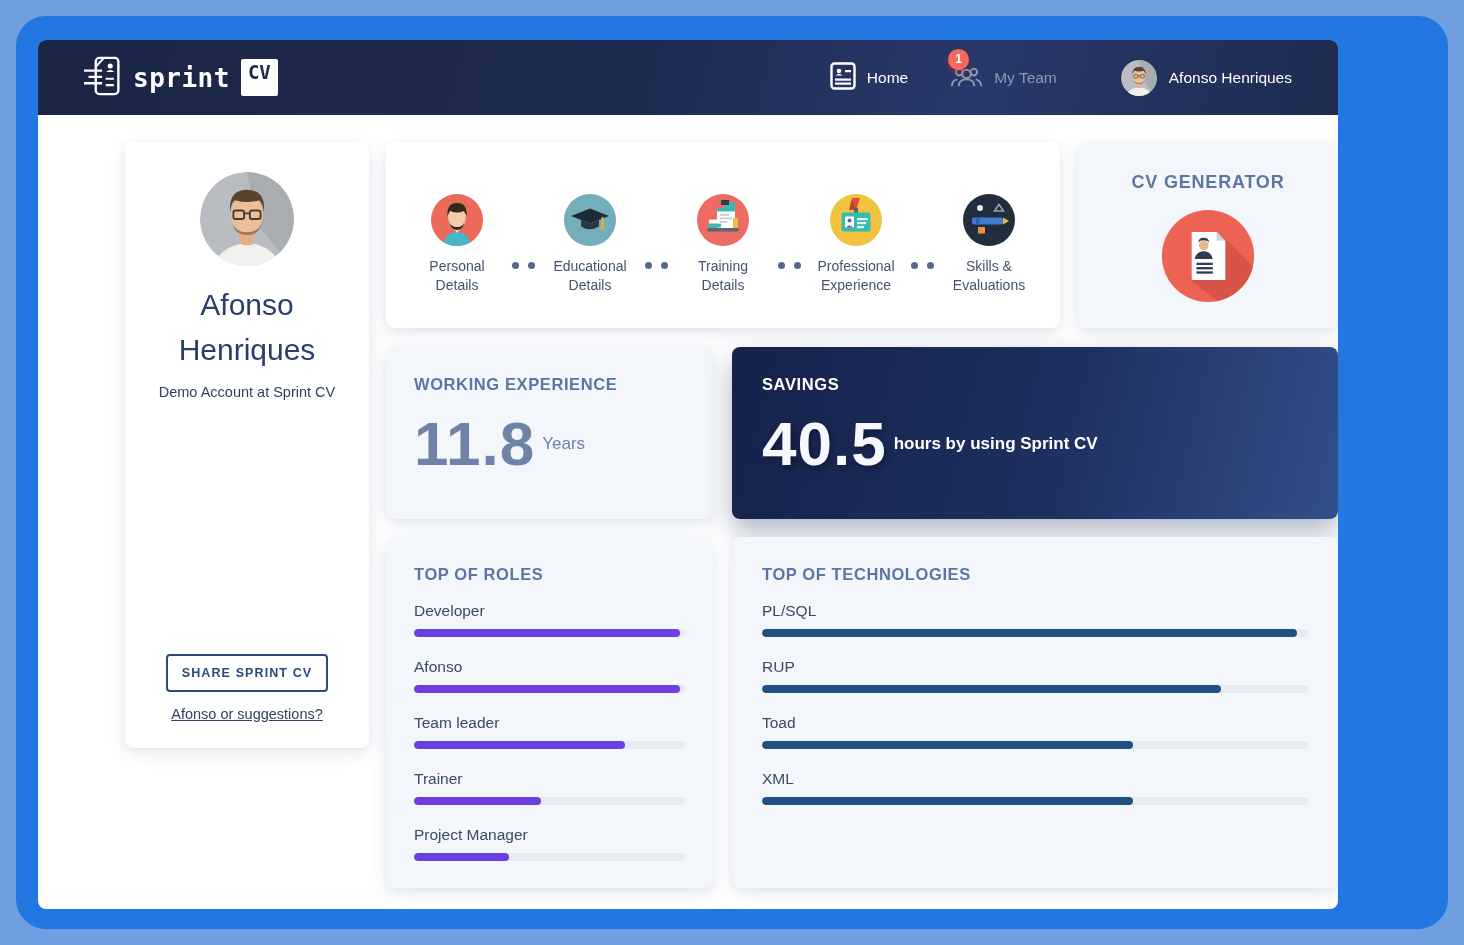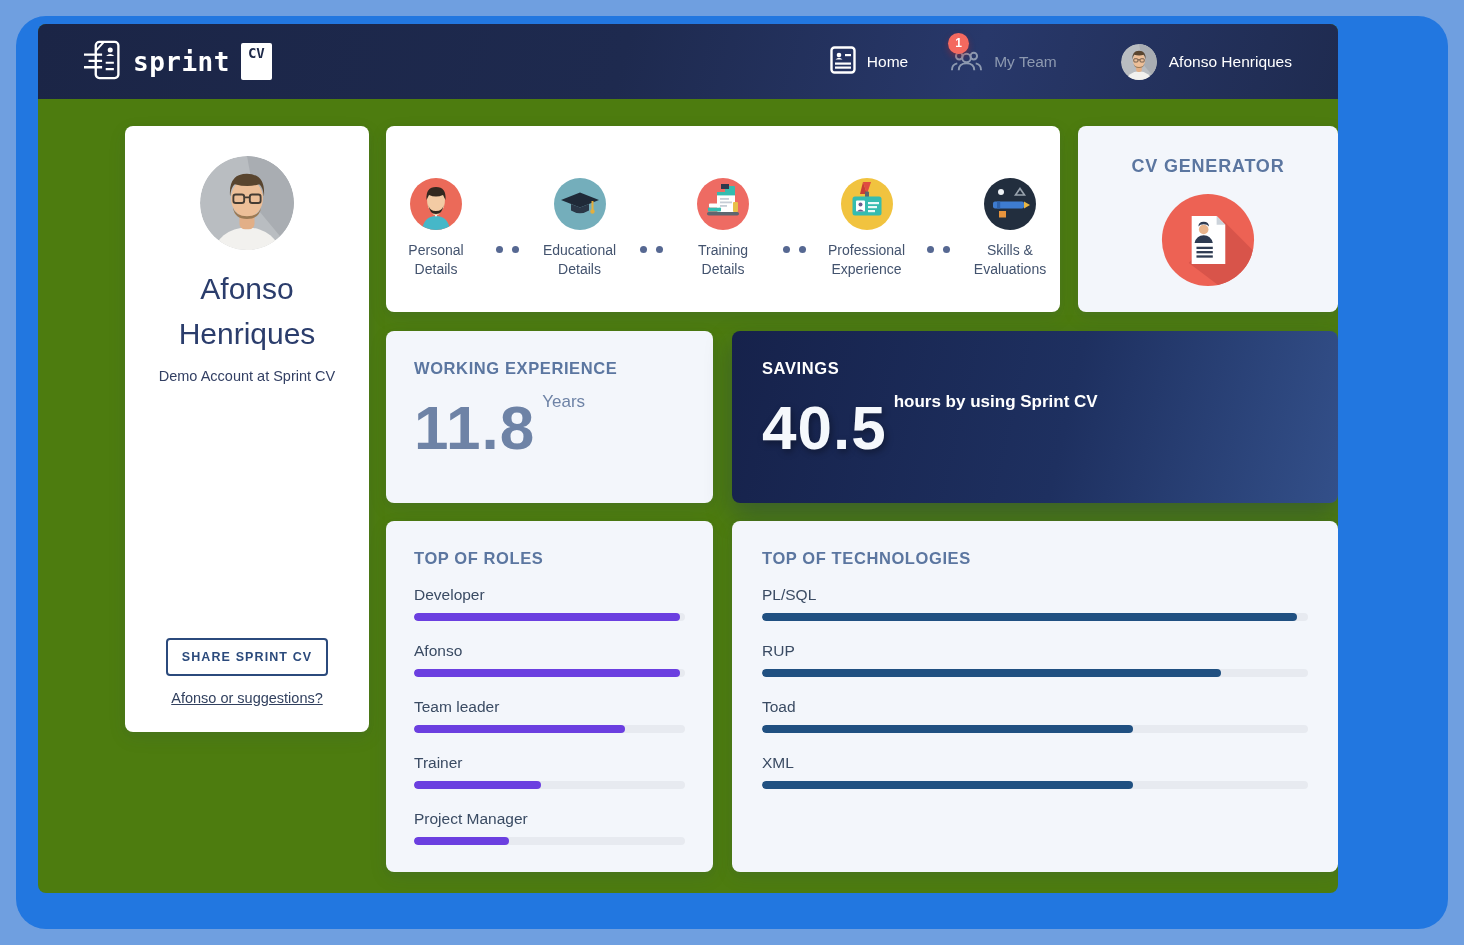--- a/index.html
+++ b/index.html
@@ -8,38 +8,38 @@
     position:relative;
     background:#6f9fe0;
     font-family:"Liberation Sans", sans-serif;
     overflow:hidden;
   }
   .frame {
     position:absolute; left:16px; top:16px; right:16px; bottom:16px;
     background:#2277e0; border-radius:30px;
   }
   .app {
-    position:absolute; left:38px; top:24px; width:1300px; height:869px;
-    background:#4d7c0f; border-radius:8px; overflow:hidden;
+    position:absolute; left:38px; top:40px; width:1300px; height:869px;
+    background:#ffffff; border-radius:8px; overflow:hidden;
   }
 
   
   .navbar {
     height:75px; display:flex; align-items:center; padding:0 46px;
     background:linear-gradient(105deg,#1b2546 0%,#1e2a4f 45%,#28386a 72%,#1f2b50 100%);
   }
   .brand { display:flex; align-items:center; gap:11px; cursor:pointer; }
   .brand-text {
     font-family:"DejaVu Sans Mono", monospace; font-weight:bold;
     font-size:26px; color:#ffffff; letter-spacing:0.5px;
   }
   .brand-badge {
     font-family:"DejaVu Sans Mono", monospace; font-weight:bold;
-    font-size:14px; color:#1d2848; background:#ffffff;
-    padding:2px 7px 19px; border-radius:2px;
+    font-size:19px; color:#1d2848; background:#ffffff;
+    padding:2px 7px 13px; border-radius:2px;
   }
   .nav-right { margin-left:auto; display:flex; align-items:center; }
   .nav-item { display:flex; align-items:center; gap:11px; font-size:15.5px; color:#ffffff; cursor:pointer; }
   .nav-item.muted { color:#8d99b0; margin-left:42px; position:relative; }
   .nav-badge {
     position:absolute; top:-15px; left:-2px; width:21px; height:21px;
     background:#f4695f; color:#fff; border-radius:50%;
     font-size:12px; font-weight:bold; display:flex; align-items:center; justify-content:center;
     box-shadow:0 3px 6px rgba(180,40,40,.45);
   }
@@ -63,36 +63,36 @@
   .profile-spacer { flex:1; }
   .share-btn {
     background:transparent; border:2px solid #2b4a7c; border-radius:4px;
     color:#2b4a7c; font-family:"Liberation Sans",sans-serif;
     font-size:12.5px; font-weight:bold; letter-spacing:1.1px;
     padding:10px 14px; cursor:pointer;
   }
   .issues-link { margin-top:14px; font-size:14.5px; color:#32415f; text-decoration:underline; cursor:pointer; }
 
   
-  .stepper { left:348px; top:27px; width:674px; height:186px; display:flex; justify-content:space-between; align-items:flex-start; padding-top:52px; }
+  .stepper { left:348px; top:27px; width:674px; height:186px; display:flex; justify-content:center; align-items:flex-start; padding-top:52px; }
   .step { width:100px; display:flex; flex-direction:column; align-items:center; cursor:pointer; }
   .step-icon { width:52px; height:52px; }
   .step-label { margin-top:11px; text-align:center; font-size:14px; font-weight:500; color:#43536e; line-height:19px; }
   .dots { display:flex; gap:9px; margin-top:68px; padding:0 5px; }
   .dot { width:7px; height:7px; border-radius:50%; background:#5668922; background:#566892; }
 
   
   .cvgen { left:1040px; top:27px; width:260px; height:186px; display:flex; flex-direction:column; align-items:center; padding-top:30px; }
   .cvgen-title { font-size:18px; font-weight:bold; color:#5b76a0; letter-spacing:0.8px; }
   .cvgen-icon { width:96px; height:96px; margin-top:15px; cursor:pointer; }
 
   
   .workexp { left:348px; top:232px; width:327px; height:172px; padding:28px 28px; }
   .card-title { font-size:16.5px; font-weight:bold; color:#5b76a0; letter-spacing:0.6px; }
-  .stat-row { display:flex; align-items:flex-start; gap:7px; margin-top:14px; }
+  .stat-row { display:flex; align-items:center; gap:7px; margin-top:14px; }
   .stat-number { font-size:62px; font-weight:bold; color:#6e83a6; letter-spacing:1px; }
   .stat-unit { font-size:17px; font-weight:500; color:#6e83a6; }
 
   .savings {
     left:694px; top:232px; width:606px; height:172px; padding:28px 30px;
     background:linear-gradient(103deg,#16224b 0%,#1e3060 55%,#3a5globe 100%);
     background:linear-gradient(103deg,#16224b 0%,#1e3060 55%,#3a5a97 115%);
     box-shadow:0 12px 26px rgba(25,45,95,.35);
   }
   .savings .card-title { color:#ffffff; }

